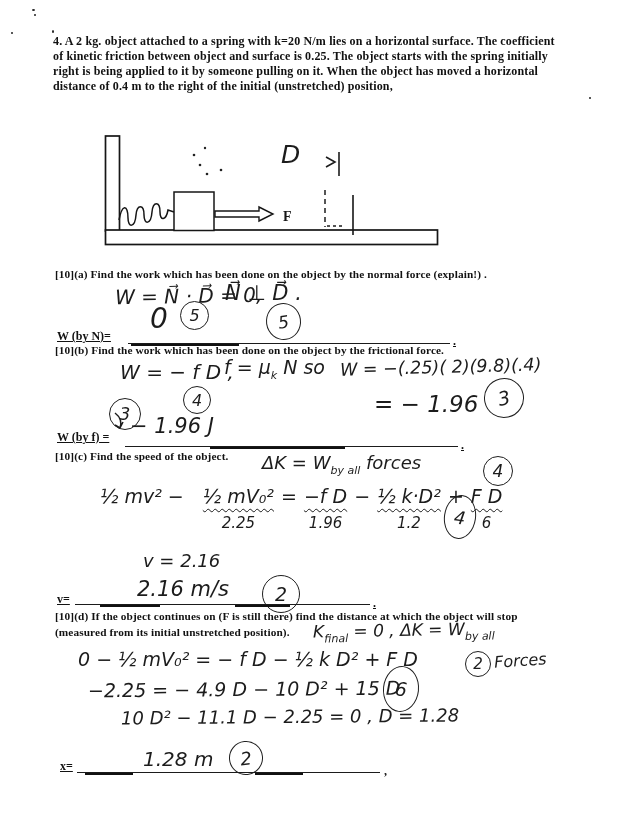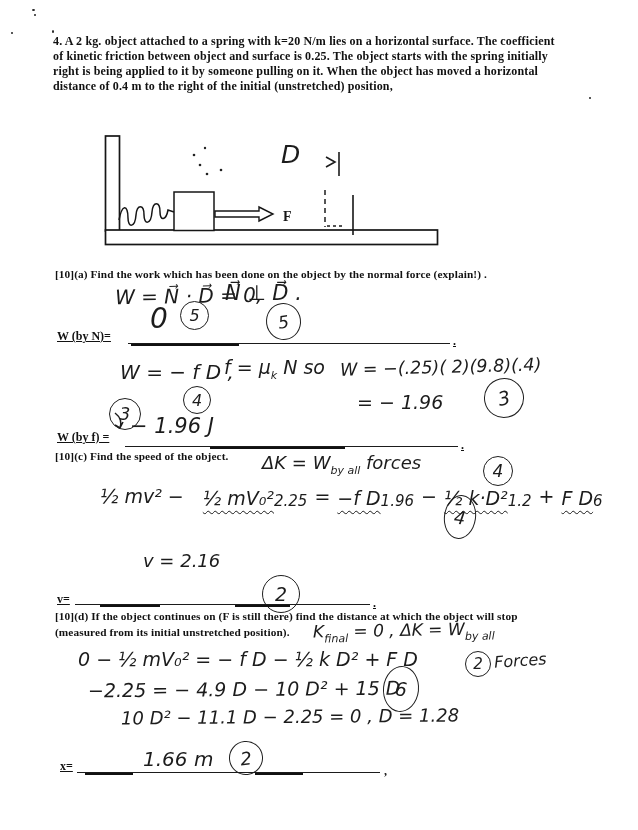--- a/index.html
+++ b/index.html
@@ -9,21 +9,21 @@
   .print{font-family:"Liberation Serif",serif;font-weight:600;color:#121212;}
   .para{font-size:12px;line-height:15px;letter-spacing:0.15px;}
   .sech{font-size:11.3px;letter-spacing:0.1px;}
   .lbl{font-size:12px;text-decoration:underline;}
   .hw{font-family:"DejaVu Sans",sans-serif;font-style:italic;color:#1c1c1c;}
   .rule{position:absolute;border-top:1.5px solid #1b1b1b;}
   .rule2{position:absolute;background:#111;height:2.4px;}
   .circle{position:absolute;border:1.7px solid #1f1f1f;border-radius:50%;
           display:flex;align-items:center;justify-content:center;
           font-family:"DejaVu Sans",sans-serif;font-style:italic;color:#1c1c1c;}
-  .stack{display:inline-flex;flex-direction:row;align-items:center;margin:0 5px;}
+  .stack{display:inline-flex;flex-direction:column;align-items:center;margin:0 5px;}
   .wavy{text-decoration:underline;text-decoration-style:wavy;text-decoration-thickness:1px;text-underline-offset:5px;}
   .unum{font-size:15px;margin-top:7px;}
   .sepop{margin:0 2px;}
   .subsm{font-size:11px;vertical-align:-5px;font-style:italic;}
   .speck{position:absolute;background:#222;border-radius:50%;}
   .eqrow{display:flex;align-items:flex-start;}
 </style>
 </head>
 <body>
 
@@ -66,26 +66,27 @@
   <div class="abs hw" style="left:115px;top:284px;font-size:20px;transform:rotate(-1deg);">W = N⃗ · D⃗ = 0,</div>
   <div class="abs hw" style="left:225px;top:281px;font-size:21px;">N⃗ ⊥ D⃗ .</div>
   <div class="circle" style="left:180px;top:301px;width:27px;height:27px;font-size:16px;">5</div>
   <div class="circle" style="left:266px;top:303px;width:33px;height:35px;font-size:17px;transform:rotate(-8deg);">5</div>
   <div class="abs hw" style="left:150px;top:302px;font-size:28px;">0</div>
   <div class="abs print lbl" style="left:57px;top:329px;">W (by N)=</div>
   <div class="rule" style="left:128px;top:343px;width:322px;"></div>
   <div class="rule2" style="left:131px;top:344px;width:108px;"></div>
   <div class="abs print lbl" style="left:453px;top:334px;">.</div>
 
+  <div class="abs print sech" style="left:55px;top:344px;">[10](b) Find the work which has been done on the object by the frictional force.</div>
   <div class="abs hw" style="left:120px;top:360px;font-size:20px;">W = − f D ,</div>
   <div class="abs hw" style="left:224px;top:356px;font-size:19px;">
     <span>f = μ</span><span class="subsm">k</span><span> N  so</span>
   </div>
   <div class="abs hw" style="left:340px;top:357px;font-size:17.5px;transform:rotate(-1.5deg);">W = −(.25)( 2)(9.8)(.4)</div>
-  <div class="abs hw" style="left:357px;top:391px;font-size:19px;">= − 1.96</div>
+  <div class="abs hw" style="left:374px;top:391px;font-size:23px;">= − 1.96</div>
   <div class="circle" style="left:183px;top:386px;width:26px;height:26px;font-size:16px;">4</div>
   <div class="circle" style="left:109px;top:398px;width:30px;height:30px;font-size:17px;">3</div>
   <div class="circle" style="left:484px;top:378px;width:38px;height:38px;font-size:19px;transform:rotate(-12deg);">3</div>
   <svg class="abs" style="left:112px;top:412px;" width="16" height="22">
     <path d="M3,1 q8,6 5,15 M8,16 l-5,-3 M8,16 l3,-6" fill="none" stroke="#1c1c1c" stroke-width="1.5"></path>
   </svg>
   <div class="abs hw" style="left:130px;top:414px;font-size:21px;">− 1.96  J</div>
   <div class="abs print lbl" style="left:57px;top:430px;">W (by f) =</div>
   <div class="rule" style="left:125px;top:446px;width:333px;"></div>
   <div class="rule2" style="left:210px;top:447px;width:135px;"></div>
@@ -116,40 +117,41 @@
     <span class="sepop">+</span>
     <span class="stack">
       <span class="wavy">F D</span>
       <span class="unum">6</span>
     </span>
   </div>
   <div class="circle" style="left:444px;top:495px;width:30px;height:42px;font-size:18px;transform:rotate(8deg);">4</div>
 
   <div class="abs hw" style="left:143px;top:550px;font-size:18px;">v =  2.16</div>
   <div class="abs print lbl" style="left:57px;top:592px;">v=</div>
+  <div class="abs hw" style="left:137px;top:577px;font-size:21px;">2.16  m/s</div>
   <div class="circle" style="left:262px;top:575px;width:36px;height:36px;font-size:19px;">2</div>
   <div class="rule" style="left:75px;top:604px;width:295px;"></div>
   <div class="rule2" style="left:100px;top:605px;width:60px;"></div>
   <div class="rule2" style="left:235px;top:605px;width:55px;"></div>
   <div class="abs print lbl" style="left:373px;top:596px;">.</div>
 
   <div class="abs print sech" style="left:55px;top:610px;">[10](d) If the object continues on (F is still there)  find the distance at which the object will stop</div>
   <div class="abs print sech" style="left:55px;top:626px;">(measured from its initial unstretched position).</div>
   <div class="abs hw" style="left:313px;top:620px;font-size:17px;transform:rotate(-1deg);">
     <span>K</span><span class="subsm">final</span><span> = 0 ,  ΔK = W</span><span class="subsm">by all</span>
   </div>
   <div class="circle" style="left:465px;top:651px;width:24px;height:24px;font-size:15px;">2</div>
   <div class="abs hw" style="left:494px;top:651px;font-size:16px;transform:rotate(-4deg);">Forces</div>
 
   <div class="abs hw" style="left:78px;top:648px;font-size:19px;">0 − ½ mV₀² =  − f D − ½ k D² + F D</div>
   <div class="abs hw" style="left:88px;top:678px;font-size:19px;transform:rotate(-0.5deg);">−2.25 = − 4.9 D − 10 D² + 15 D</div>
   <div class="circle" style="left:383px;top:666px;width:34px;height:44px;font-size:19px;transform:rotate(6deg);">6</div>
   <div class="abs hw" style="left:121px;top:706px;font-size:18px;transform:rotate(-0.5deg);">10 D² − 11.1 D − 2.25 = 0 ,   D = 1.28</div>
 
   <div class="abs print lbl" style="left:60px;top:759px;">x=</div>
-  <div class="abs hw" style="left:143px;top:747px;font-size:20px;">1.66  m</div>
+  <div class="abs hw" style="left:143px;top:747px;font-size:20px;">1.28  m</div>
   <div class="circle" style="left:229px;top:741px;width:32px;height:32px;font-size:18px;transform:rotate(-6deg);">2</div>
   <div class="rule" style="left:77px;top:772px;width:303px;"></div>
   <div class="rule2" style="left:85px;top:773px;width:48px;"></div>
   <div class="rule2" style="left:255px;top:773px;width:48px;"></div>
   <div class="abs print lbl" style="left:384px;top:764px;">,</div>
 
 </div>
 
 </body></html>

